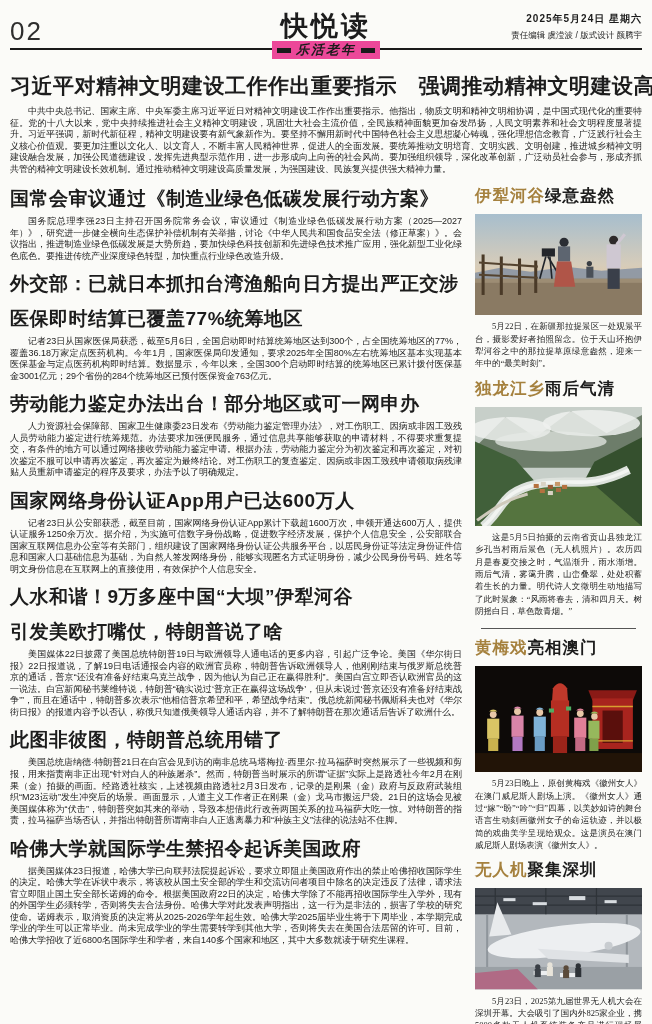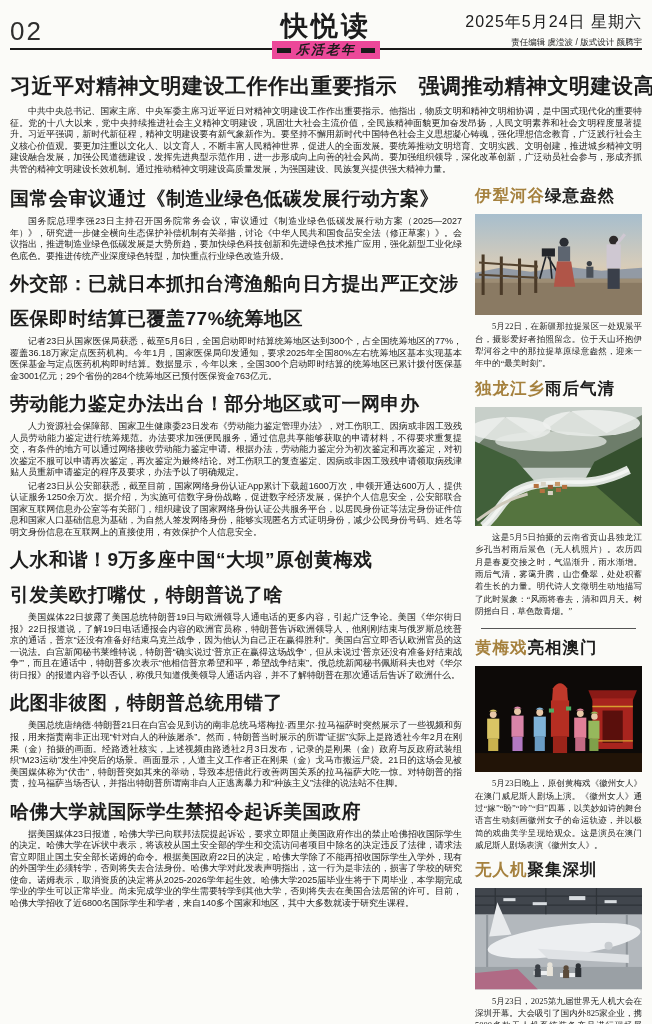--- a/index.html
+++ b/index.html
@@ -4,21 +4,21 @@
 <style>
   html,body{margin:0;padding:0;background:#fbfbf8;}
   body{width:652px;height:1024px;overflow:hidden;font-family:"Liberation Sans",sans-serif;color:#1c1c1c;}
   .page{width:652px;height:840px;box-sizing:border-box;padding:4px 10px 0;position:relative;}
   
   .hdr{position:relative;height:42px;}
   .page-num{position:absolute;left:0;top:12px;font-size:26px;letter-spacing:2px;color:#2e2e2e;}
   .masthead{position:absolute;left:0;right:0;top:4px;text-align:center;}
   .masthead-title{font-size:27px;font-weight:900;letter-spacing:3px;}
   .hdr-right{position:absolute;right:0;top:8px;text-align:right;}
-  .hdr-date{font-size:16px;font-weight:400;letter-spacing:1px;}
+  .hdr-date{font-size:10px;font-weight:700;letter-spacing:1px;}
   .hdr-editors{font-size:8.5px;margin-top:4px;color:#222;}
   .hdr-rule{border-top:2.5px solid #1a1a1a;position:relative;height:12px;margin-top:2px;}
   .masthead-sub{position:absolute;top:-9px;left:50%;transform:translateX(-50%);background:#ec4899;padding:0 5px;display:flex;align-items:center;gap:5px;white-space:nowrap;}
   .sub-bar{width:14px;height:5px;background:#1a1a1a;display:inline-block;}
   .sub-text{font-family:"Liberation Serif",serif;font-style:italic;font-weight:700;font-size:13px;letter-spacing:2px;}
   
   .lead-title{font-size:21px;font-weight:900;letter-spacing:0.5px;margin:10px 0 6px;white-space:nowrap;}
   p.body{font-size:9px;line-height:1.28;text-align:justify;text-indent:2em;margin:0 0 2px;}
   
   .cols{display:flex;gap:13px;margin-top:2px;}
@@ -76,25 +76,26 @@
         <h2>医保即时结算已覆盖77%统筹地区</h2>
         <p class="body">记者23日从国家医保局获悉，截至5月6日，全国启动即时结算统筹地区达到300个，占全国统筹地区的77%，覆盖36.18万家定点医药机构。今年1月，国家医保局印发通知，要求2025年全国80%左右统筹地区基本实现基本医保基金与定点医药机构即时结算。数据显示，今年以来，全国300个启动即时结算的统筹地区已累计拨付医保基金3001亿元；29个省份的284个统筹地区已预付医保资金763亿元。</p>
       </div>
 
       <div class="art">
         <h2>劳动能力鉴定办法出台！部分地区或可一网申办</h2>
         <p class="body">人力资源社会保障部、国家卫生健康委23日发布《劳动能力鉴定管理办法》，对工伤职工、因病或非因工致残人员劳动能力鉴定进行统筹规范。办法要求加强便民服务，通过信息共享能够获取的申请材料，不得要求重复提交，有条件的地方可以通过网络接收劳动能力鉴定申请。根据办法，劳动能力鉴定分为初次鉴定和再次鉴定，对初次鉴定不服可以申请再次鉴定，再次鉴定为最终结论。对工伤职工的复查鉴定、因病或非因工致残申请领取病残津贴人员重新申请鉴定的程序及要求，办法予以了明确规定。</p>
       </div>
 
       <div class="art">
+        <h2>国家网络身份认证App用户已达600万人</h2>
         <p class="body">记者23日从公安部获悉，截至目前，国家网络身份认证App累计下载超1600万次，申领开通达600万人，提供认证服务1250余万次。据介绍，为实施可信数字身份战略，促进数字经济发展，保护个人信息安全，公安部联合国家互联网信息办公室等有关部门，组织建设了国家网络身份认证公共服务平台，以居民身份证等法定身份证件信息和国家人口基础信息为基础，为自然人签发网络身份，能够实现匿名方式证明身份，减少公民身份号码、姓名等明文身份信息在互联网上的直接使用，有效保护个人信息安全。</p>
       </div>
 
       <div class="art">
-        <h2>人水和谐！9万多座中国“大坝”原创黄梅戏</h2>
+        <h2>人水和谐！9万多座中国“大坝”伊犁河谷</h2>
       </div>
 
       <div class="art">
         <h2>引发美欧打嘴仗，特朗普说了啥</h2>
         <p class="body">美国媒体22日披露了美国总统特朗普19日与欧洲领导人通电话的更多内容，引起广泛争论。美国《华尔街日报》22日报道说，了解19日电话通报会内容的欧洲官员称，特朗普告诉欧洲领导人，他刚刚结束与俄罗斯总统普京的通话，普京“还没有准备好结束乌克兰战争，因为他认为自己正在赢得胜利”。美国白宫立即否认欧洲官员的这一说法。白宫新闻秘书莱维特说，特朗普“确实说过‘普京正在赢得这场战争’，但从未说过‘普京还没有准备好结束战争’”，而且在通话中，特朗普多次表示“他相信普京希望和平，希望战争结束”。俄总统新闻秘书佩斯科夫也对《华尔街日报》的报道内容予以否认，称俄只知道俄美领导人通话内容，并不了解特朗普在那次通话后告诉了欧洲什么。</p>
       </div>
 
       <div class="art">
         <h2>此图非彼图，特朗普总统用错了</h2>
         <p class="body">美国总统唐纳德·特朗普21日在白宫会见到访的南非总统马塔梅拉·西里尔·拉马福萨时突然展示了一些视频和剪报，用来指责南非正出现“针对白人的种族屠杀”。然而，特朗普当时展示的所谓“证据”实际上是路透社今年2月在刚果（金）拍摄的画面。经路透社核实，上述视频由路透社2月3日发布，记录的是刚果（金）政府与反政府武装组织“M23运动”发生冲突后的场景。画面显示，人道主义工作者正在刚果（金）戈马市搬运尸袋。21日的这场会见被美国媒体称为“伏击”，特朗普突如其来的举动，导致本想借此行改善两国关系的拉马福萨大吃一惊。对特朗普的指责，拉马福萨当场否认，并指出特朗普所谓南非白人正逃离暴力和“种族主义”法律的说法站不住脚。</p>

